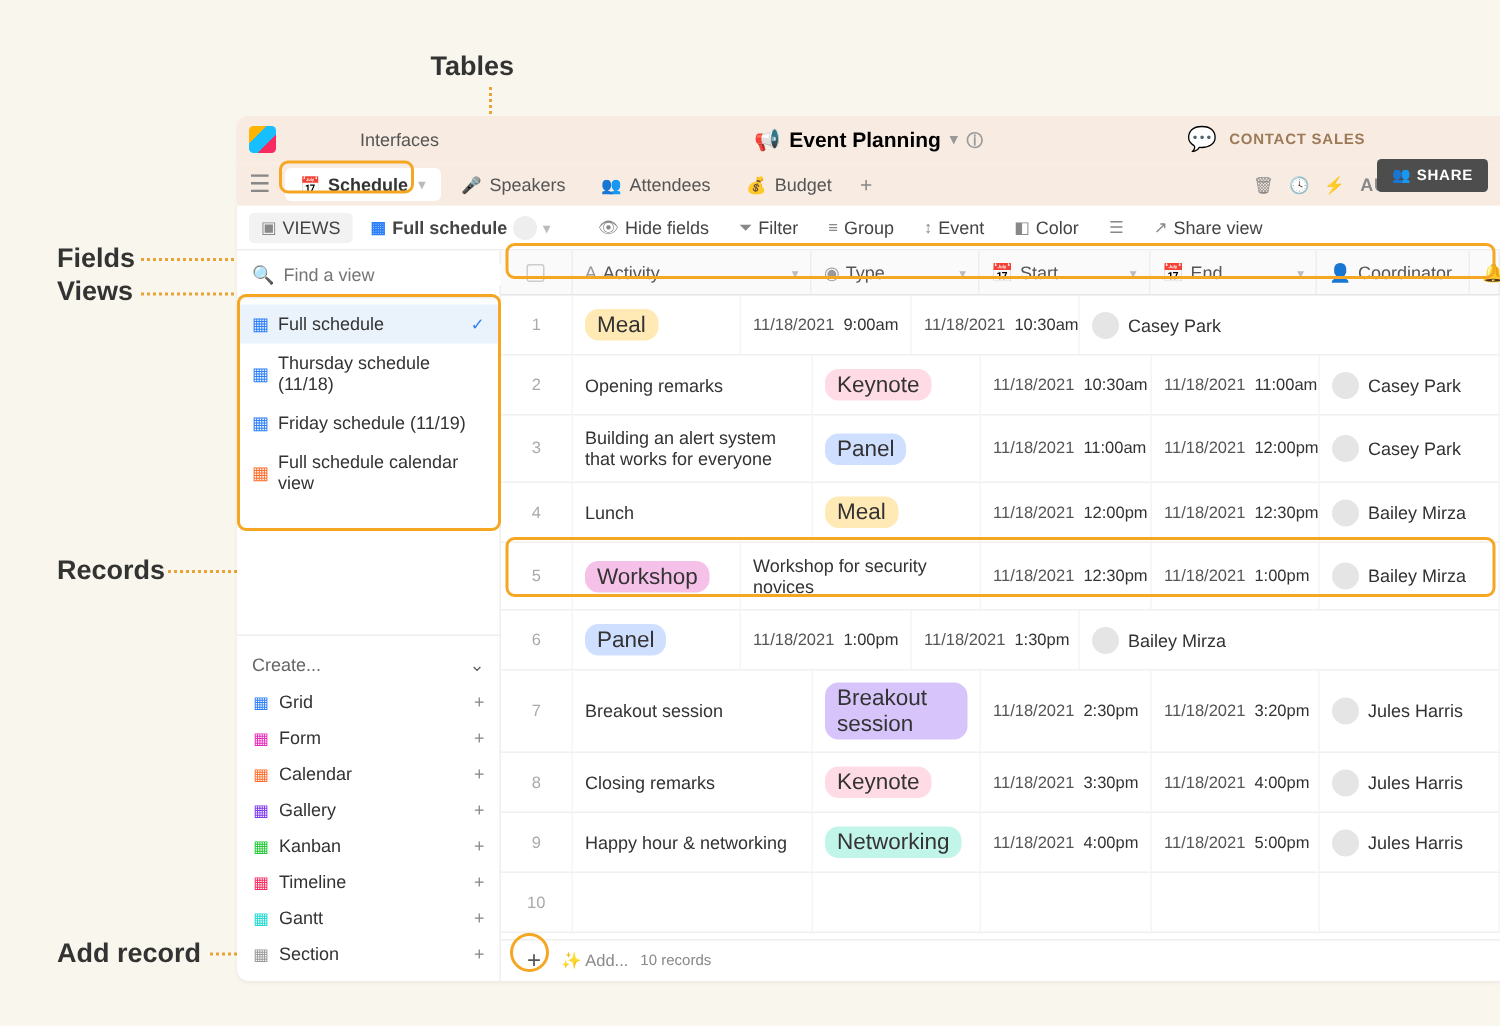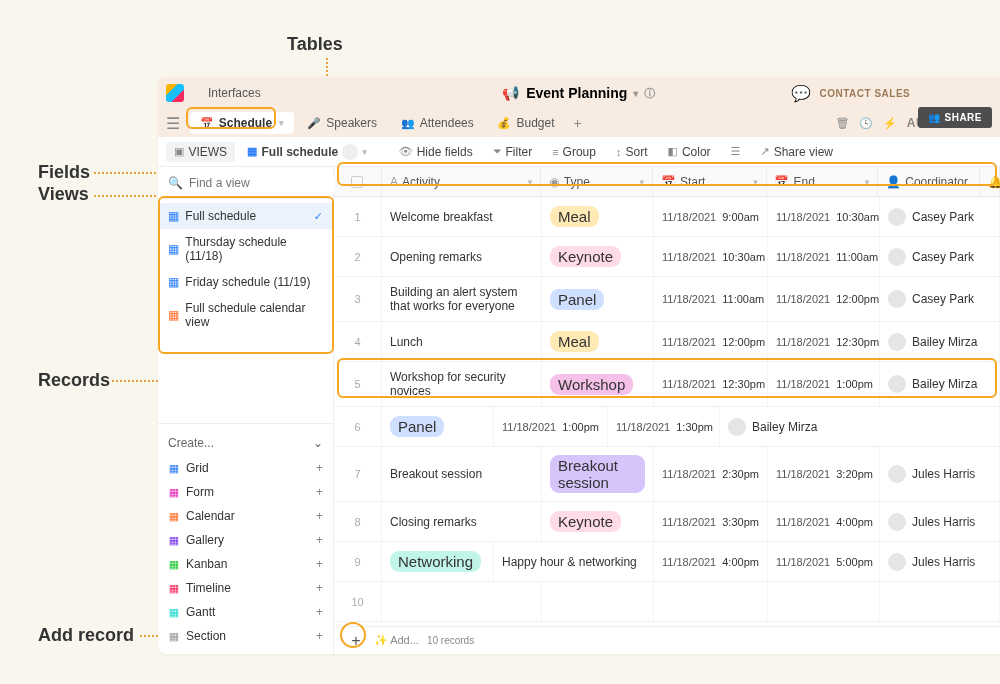--- a/index.html
+++ b/index.html
@@ -4,21 +4,21 @@
 <style>
 * { box-sizing: border-box; margin: 0; padding: 0; font-family: -apple-system, BlinkMacSystemFont, "Segoe UI", Helvetica, Arial, sans-serif; }
 body { background: #f8f6ed; width: 1000px; height: 684px; overflow: hidden; position: relative; }
 
 .annotation { position: absolute; font-size: 18px; font-weight: 600; color: #333; }
 .annotation-line { position: absolute; border-top: 2px dotted #e8a339; }
 .annotation-line-v { position: absolute; border-left: 2px dotted #e8a339; }
 
 .app-window { position: absolute; left: 158px; top: 77px; right: 0; bottom: 30px; background: #fff; border-radius: 8px 0 0 8px; overflow: hidden; box-shadow: 0 1px 3px rgba(0,0,0,0.05); }
 
-.topbar { height: 32px; background: #f7ebe2; display: flex; align-items: center; padding: 0 8px; position: relative; }
+.topbar { height: 32px; background: #f7ebe2; display: flex; align-items: center; padding: 0 8px; position: relative; gap: 32px; }
 .logo { width: 18px; height: 18px; background: linear-gradient(135deg,#fcb400 0%,#fcb400 33%,#18bfff 33%,#18bfff 66%,#f82b60 66%); border-radius: 3px; margin-right: 24px; }
 .topbar-title { font-size: 12px; color: #555; font-weight: 500; }
 .topbar-center { position: absolute; left: 50%; transform: translateX(-50%); display: flex; align-items: center; gap: 6px; font-size: 14px; font-weight: 600; }
 .topbar-right { margin-left: auto; display: flex; align-items: center; gap: 8px; }
 .contact-sales { font-size: 10px; letter-spacing: 0.5px; color: #9c7a56; font-weight: 600; }
 .share-btn { background: #4d4d4d; color: #fff; font-size: 10px; padding: 5px 10px; border-radius: 3px; font-weight: 600; letter-spacing: 0.5px; margin-top: 48px; }
 
 .tabs-bar { height: 28px; background: #f7ebe2; display: flex; align-items: center; padding: 0 8px; gap: 4px; }
 .menu-icon { width: 14px; margin-right: 6px; color: #888; }
 .tab { display: flex; align-items: center; gap: 5px; padding: 4px 10px; border-radius: 4px; font-size: 12px; color: #555; cursor: pointer; }
@@ -169,21 +169,21 @@
     <div class="tb-btn">
         <span class="tb-icon">⏷</span>
         <span>Filter</span>
       </div>
     <div class="tb-btn">
         <span class="tb-icon">≡</span>
         <span>Group</span>
       </div>
     <div class="tb-btn">
         <span class="tb-icon">↕</span>
-        <span>Sort</span>
+        <span>Event</span>
       </div>
     <div class="tb-btn">
         <span class="tb-icon">◧</span>
         <span>Color</span>
       </div>
     <div class="tb-btn">
         <span class="tb-icon">☰</span>
       </div>
     <div class="tb-btn">
         <span class="tb-icon">↗</span>
@@ -296,21 +296,20 @@
             <span style="color:#999">👤</span>
             <span>Coordinator</span>
           </div>
         <div class="ch" style="width:20px">
             <span style="color:#999">🔔</span>
           </div>
       </div>
       <div class="rows" id="rows">
           <div class="row">
     <div class="cell c0">1</div>
-    <div class="cell c1">Welcome breakfast</div>
     <div class="cell c2">
               <span class="pill" style="background:#ffeab6">Meal</span>
             </div>
     <div class="cell c3">
               <span class="date">11/18/2021</span>
               <span class="time">9:00am</span>
             </div>
     <div class="cell c4">
               <span class="date">11/18/2021</span>
               <span class="time">10:30am</span>
@@ -372,24 +371,24 @@
               <span class="date">11/18/2021</span>
               <span class="time">12:30pm</span>
             </div>
     <div class="cell cC">
               <span class="avatar"></span>
               <span>Bailey Mirza</span>
             </div>
           </div>
           <div class="row">
     <div class="cell c0">5</div>
+    <div class="cell c2">
+              <span class="pill" style="background:#f6c1e9">Workshop</span>
+            </div>
     <div class="cell c1">Workshop for security novices</div>
-    <div class="cell c2">
-              <span class="pill" style="background:#f6c1e9">Workshop</span>
-            </div>
     <div class="cell c3">
               <span class="date">11/18/2021</span>
               <span class="time">12:30pm</span>
             </div>
     <div class="cell c4">
               <span class="date">11/18/2021</span>
               <span class="time">1:00pm</span>
             </div>
     <div class="cell cC">
               <span class="avatar"></span>
@@ -447,24 +446,24 @@
               <span class="date">11/18/2021</span>
               <span class="time">4:00pm</span>
             </div>
     <div class="cell cC">
               <span class="avatar"></span>
               <span>Jules Harris</span>
             </div>
           </div>
           <div class="row">
     <div class="cell c0">9</div>
+    <div class="cell c1">Happy hour &amp; networking</div>
     <div class="cell c2">
               <span class="pill" style="background:#c2f5e9">Networking</span>
             </div>
-    <div class="cell c1">Happy hour &amp; networking</div>
     <div class="cell c3">
               <span class="date">11/18/2021</span>
               <span class="time">4:00pm</span>
             </div>
     <div class="cell c4">
               <span class="date">11/18/2021</span>
               <span class="time">5:00pm</span>
             </div>
     <div class="cell cC">
               <span class="avatar"></span>

